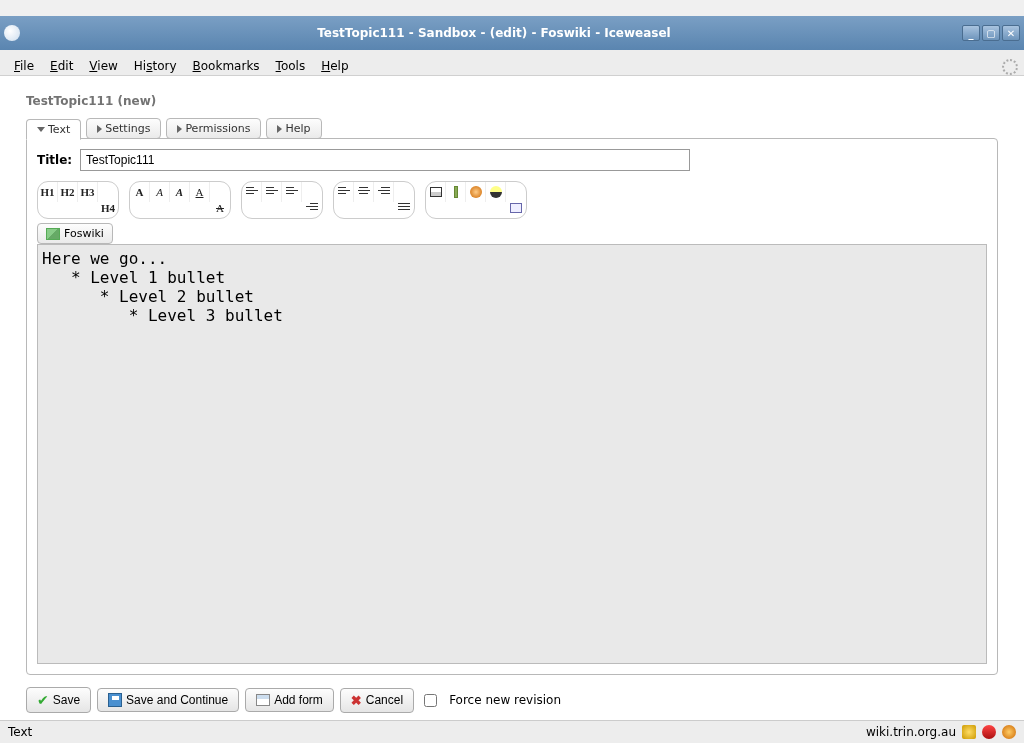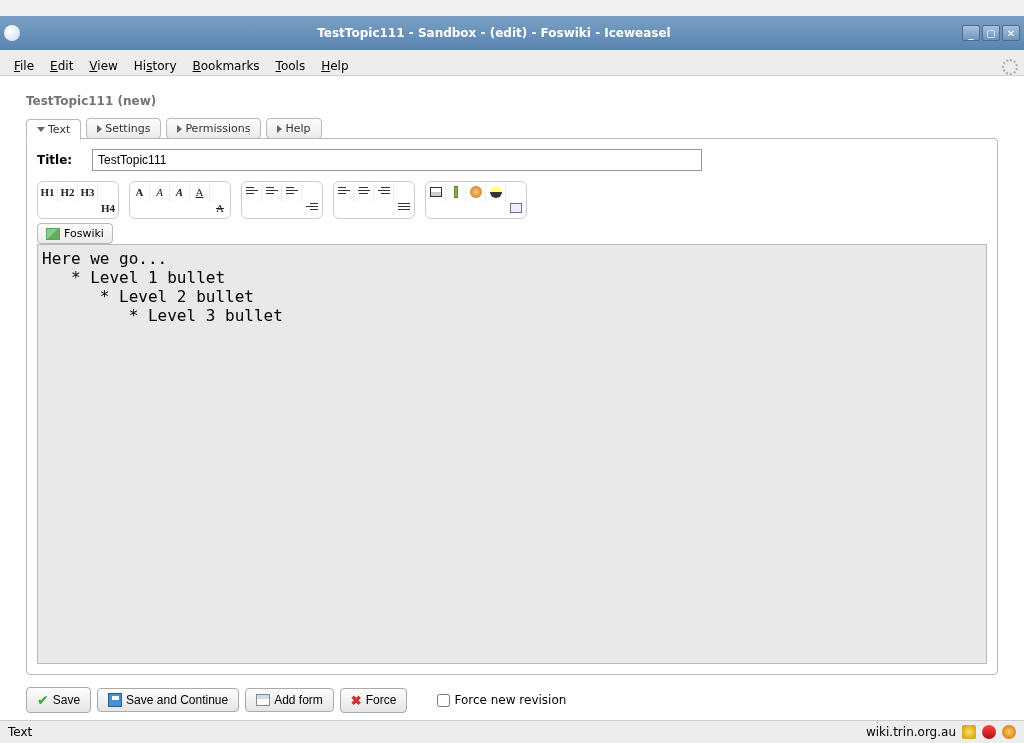--- a/index.html
+++ b/index.html
@@ -128,42 +128,42 @@
   background: #fff;
   margin-top: -1px;
   flex: 1;
   display: flex;
   flex-direction: column;
 }
 
 .title-row {
   display: flex;
   align-items: center;
-  gap: 20px;
+  gap: 8px;
   margin-bottom: 10px;
 }
 .title-row label { font-size: 12px; font-weight: bold; }
 .title-row input {
   width: 610px;
   padding: 3px 5px;
   border: 1px solid #999;
   font-size: 12px;
 }
 
 
 .toolbar {
   display: flex;
   gap: 10px;
   margin-bottom: 4px;
 }
 .tgroup {
   display: flex;
   border: 1px solid #ccc;
   background: #fff;
-  border-radius: 6px;
+  border-radius: 11px;
 }
 .tbtn {
   width: 20px; height: 20px;
   display: flex; align-items: center; justify-content: center;
   border-right: 1px solid #eee;
   cursor: pointer;
   font-size: 11px;
   font-family: Georgia, serif;
   color: #222;
 }
@@ -237,21 +237,21 @@
   border-radius: 4px;
   font-size: 12px;
   cursor: pointer;
 }
 .btn .icon-check { color: #3a3; font-size: 14px; }
 .btn .icon-disk { width: 14px; height: 14px; background: #4a90d0; border: 1px solid #2a6090; position: relative; }
 .btn .icon-disk::after { content:""; position:absolute; top:2px; left:3px; width:7px; height:4px; background:#fff; }
 .btn .icon-form { width: 14px; height: 12px; border: 1px solid #888; background: linear-gradient(to bottom, #cde 40%, #fff 40%); }
 .btn .icon-x { color: #c33; font-weight: bold; font-size: 13px; }
 
-.checkbox-row { display: flex; align-items: center; gap: 4px; margin-left: 24px; font-size: 12px; }
+.checkbox-row { display: flex; align-items: center; gap: 12px; margin-left: 4px; font-size: 12px; }
 .checkbox-row input { width: 13px; height: 13px; }
 
 
 .statusbar {
   height: 23px;
   background: #ededed;
   border-top: 1px solid #ccc;
   display: flex;
   align-items: center;
   padding: 0 8px;
@@ -424,21 +424,21 @@
     <button class="btn">
         <span class="icon-disk"></span>
         <span>Save and Continue</span>
       </button>
     <button class="btn">
         <span class="icon-form"></span>
         <span>Add form</span>
       </button>
     <button class="btn">
         <span class="icon-x">✖</span>
-        <span>Force</span>
+        <span>Cancel</span>
       </button>
     <label class="checkbox-row">
       <input type="checkbox" style="">
       <span>Force new revision</span>
     </label>
   </div>
 </div>
 
 <div class="statusbar">
   <span>Text</span>

